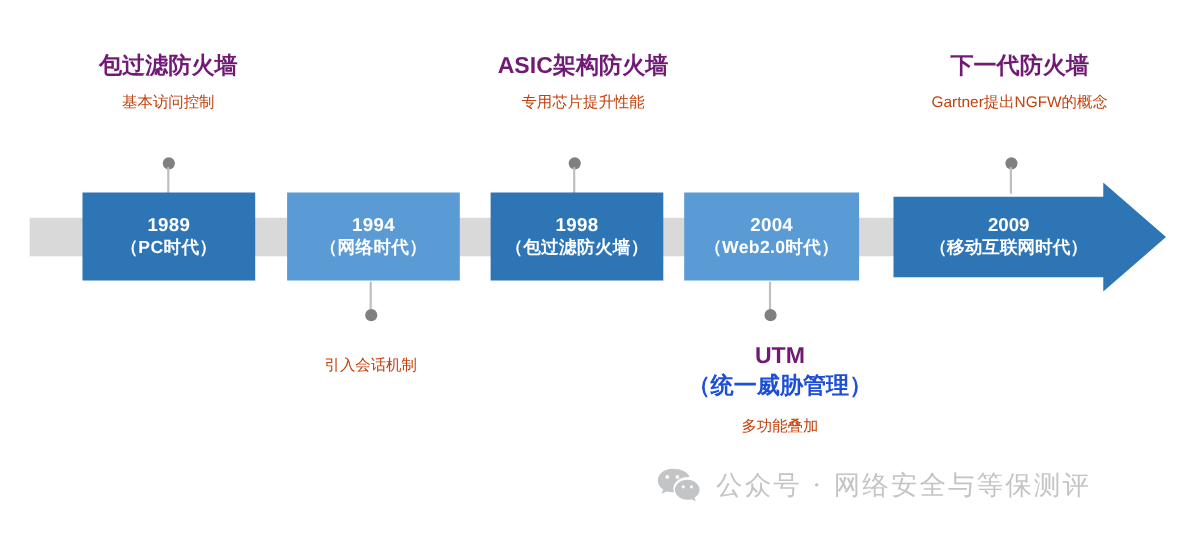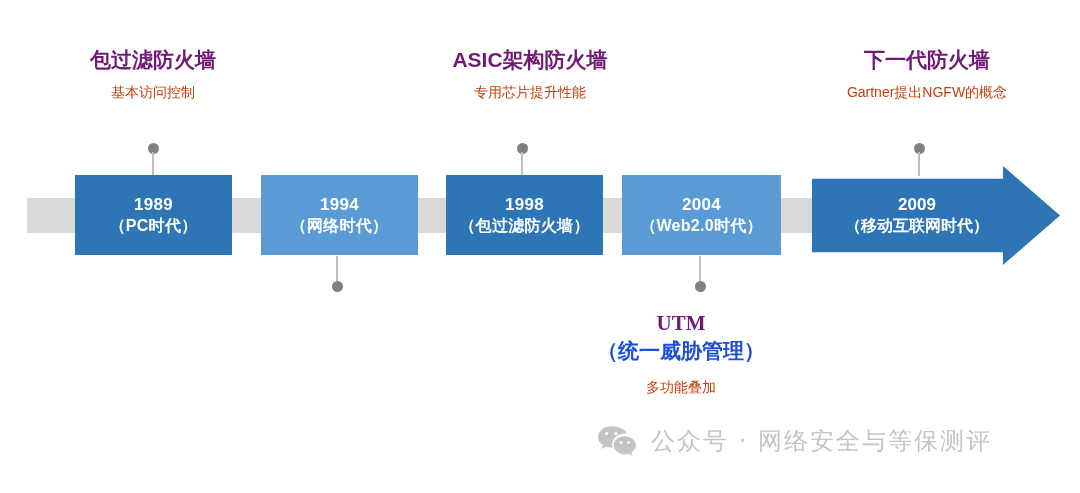--- a/index.html
+++ b/index.html
@@ -191,25 +191,26 @@
   <div class="tl-arrow">
     <div class="inner">
       <div class="year">2009</div>
       <div class="era">（移动互联网时代）</div>
     </div>
   </div>
 
   <div class="conn-line" style="left:336px; top:256px; height:26px;"></div>
   <div class="conn-dot" style="left:332px; top:281px;"></div>
   <div class="callout below" style="left:212px; top:310px; width:250px;">
+    <div class="c-sub">引入会话机制</div>
   </div>
 
   <div class="conn-line" style="left:699px; top:256px; height:26px;"></div>
   <div class="conn-dot" style="left:695px; top:281px;"></div>
-  <div class="callout below" style="left:556px; top:310px; width:250px;font-family:Liberation Serif, serif;">
+  <div class="callout below" style="left:584px; top:310px; width:250px;">
     <div class="c-title">UTM</div>
     <div class="c-title2">（统一威胁管理）</div>
     <div class="c-sub">多功能叠加</div>
   </div>
 
   <div class="watermark">
     <span>
       <svg class="wechat-icon" width="40" height="32" viewBox="0 0 40 32" aria-hidden="true">
         <path d="M14.2 1.2C6.9 1.2 1 6 1 11.9c0 3.3 1.9 6.3 4.9 8.2l-1.3 3.9 4.5-2.3c1.6.5 3.3.8 5.1.8.5 0 1 0 1.5-.1-.4-1-.6-2-.6-3.1 0-5.9 5.9-10.7 13.2-10.7.5 0 1 0 1.5.1C28.6 4.4 22.1 1.2 14.2 1.2z" fill="#c2c4c6"></path>
         <circle cx="9.6" cy="8.6" r="1.7" fill="#ffffff"></circle>

